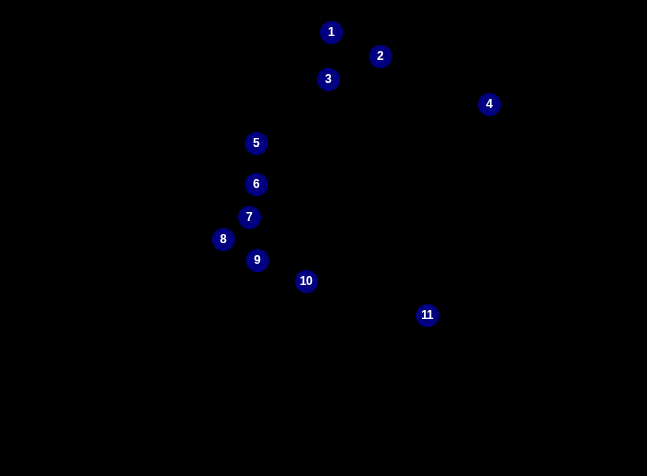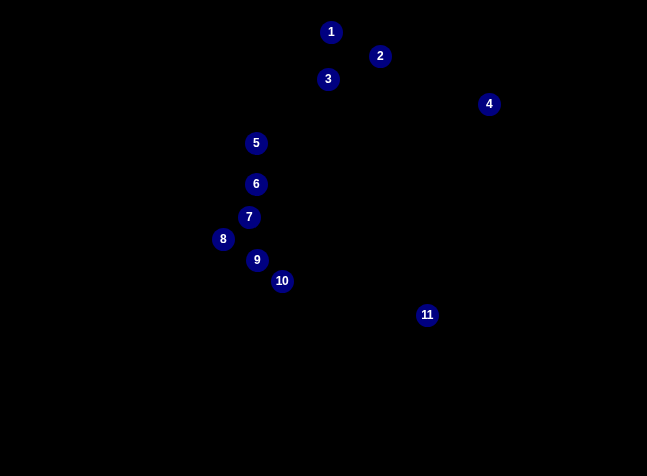--- a/index.html
+++ b/index.html
@@ -67,20 +67,20 @@
   </div>
       <div class="som-marker" style="left: 249px; top: 217px;">
     <span class="som-marker-label">7</span>
   </div>
       <div class="som-marker" style="left: 223px; top: 239px;">
     <span class="som-marker-label">8</span>
   </div>
       <div class="som-marker" style="left: 257px; top: 260px;">
     <span class="som-marker-label">9</span>
   </div>
-      <div class="som-marker" style="left: 282px; top: 281px; align-items: center;">
+      <div class="som-marker" style="left: 306px; top: 281px; align-items: center;">
     <span class="som-marker-label">10</span>
   </div>
       <div class="som-marker" style="left: 427px; top: 315px; text-align: right;">
     <span class="som-marker-label">11</span>
   </div>
     </div>
 </div>
 
 </body></html>

